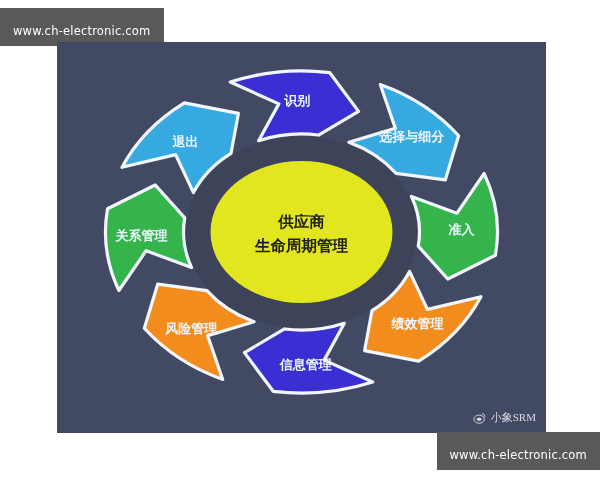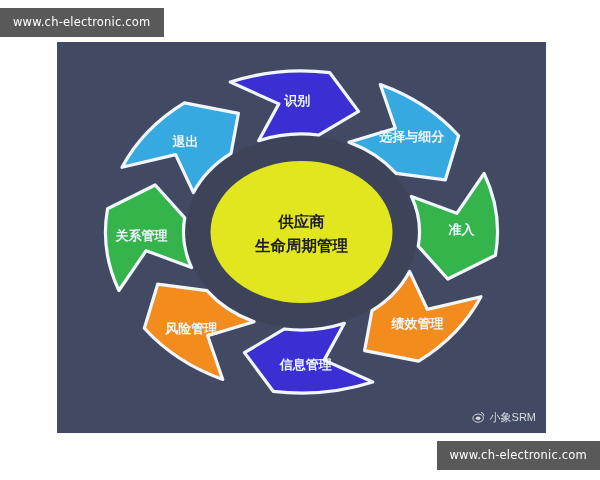--- a/index.html
+++ b/index.html
@@ -11,21 +11,21 @@
     overflow:hidden;
   }
 
   
   .watermark {
     position:absolute;
     background:#595959;
     color:#ffffff;
     font-size:11.5px;
     letter-spacing:.2px;
-    padding:7px 13px 8px 13px;
+    padding:16px 13px 8px 13px;
     white-space:nowrap;
     font-family:"DejaVu Sans","Liberation Sans",sans-serif;
   }
   #wm-top { left:0; top:8px; }
   #wm-bottom { right:0; bottom:10px; }
 
   
   #panel {
     position:absolute;
     left:57px; top:42px;
@@ -33,25 +33,25 @@
     background:#424a63;
     overflow:hidden;
   }
   #panel-svg { display:block; width:489px; height:391px; }
 
   
   #credit {
     position:absolute;
     right:10px; bottom:8px;
     display:flex;
-    align-items:flex-start;
+    align-items:flex-end;
     gap:4px;
     color:#d8dbe4;
     font-size:11px;
-    font-family:Liberation Sans, sans-serif;
+    font-family:Liberation Serif, serif;
   }
   #credit .weibo-eye { display:block; }
 
   .lbl {
     font-family:"DejaVu Sans","Liberation Sans",sans-serif;
     font-size:13px;
     font-weight:bold;
     paint-order:stroke fill;
   }
   .lbl-light { fill:#eef6ff; }

